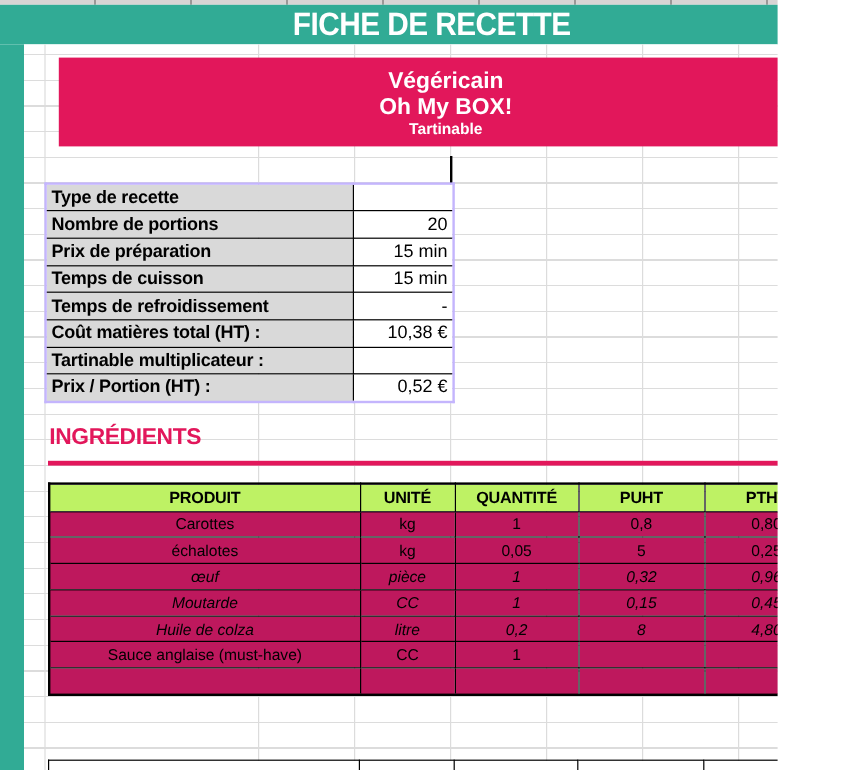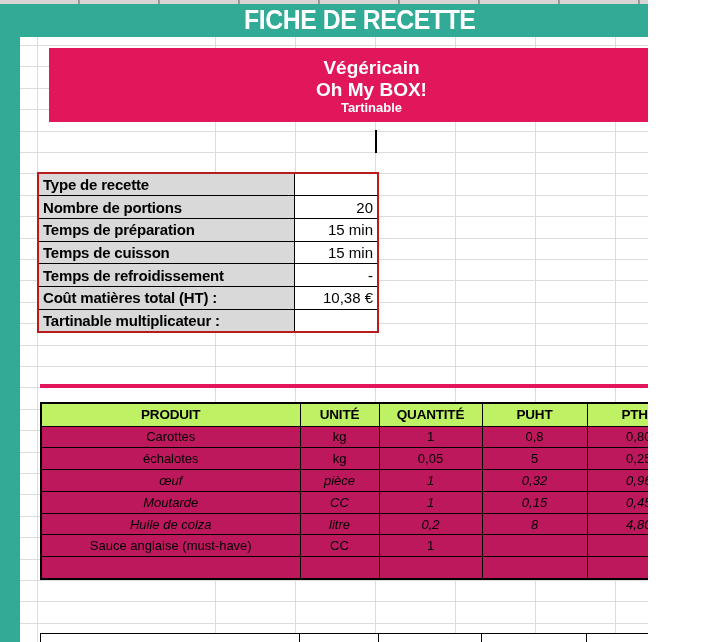--- a/index.html
+++ b/index.html
@@ -61,21 +61,21 @@
   .recipe-banner .l1, .recipe-banner .l2 { font-size:19px; line-height:1.15; }
   .recipe-banner .l3 { font-size:13px; line-height:1.05; }
 
   
   .cell-border-segment { position:absolute; left:375px; top:130px; width:2px; height:23px; background:#000; }
 
   table { border-collapse:collapse; table-layout:fixed; }
   td, th { overflow:hidden; white-space:nowrap; }
 
   
-  .info-table { position:absolute; left:37px; top:152px; width:340px; border:2px solid #b91c1c;margin-top:20px; }
+  .info-table { position:absolute; left:37px; top:152px; width:340px; border:2px solid #c4b5fd; }
   .info-table td { border:1.5px solid #000; font-size:15px; height:22.7px;padding-left:12px; }
   .info-table td.lbl { background:#d9d9d9; font-weight:bold; padding-left:4px; letter-spacing:-0.2px; }
   .info-table td.val { background:#fff; text-align:right; padding-right:4px; }
 
   
   .ing-heading {
     position:absolute; left:41px; top:354px;
     color:var(--pink); font-weight:bold; font-size:19px; letter-spacing:-0.3px;
   }
   .ing-underline { position:absolute; left:40px; top:384px; width:660px; height:4px; background:var(--pink); }
@@ -124,42 +124,47 @@
     <tbody>
       <tr>
         <td class="lbl">Type de recette</td>
         <td class="val"></td>
       </tr>
       <tr>
         <td class="lbl">Nombre de portions</td>
         <td class="val">20</td>
       </tr>
       <tr>
-        <td class="lbl">Temps de préparation</td>
+        <td class="lbl">Prix de préparation</td>
         <td class="val">15 min</td>
       </tr>
       <tr>
         <td class="lbl">Temps de cuisson</td>
         <td class="val">15 min</td>
       </tr>
       <tr>
         <td class="lbl">Temps de refroidissement</td>
         <td class="val">-</td>
       </tr>
       <tr>
         <td class="lbl">Coût matières total (HT) :</td>
         <td class="val">10,38 €</td>
       </tr>
       <tr>
         <td class="lbl">Tartinable multiplicateur :</td>
         <td class="val"></td>
       </tr>
+      <tr>
+        <td class="lbl">Prix / Portion (HT) :</td>
+        <td class="val">0,52 €</td>
+      </tr>
     </tbody>
   </table>
 
+  <div class="ing-heading">INGRÉDIENTS</div>
   <div class="ing-underline"></div>
 
   <table class="ing-table">
     <colgroup>
       <col style="width:259px">
         <col style="width:79px">
         <col style="width:103px">
         <col style="width:105px">
         <col style="width:104px">
     </colgroup>

